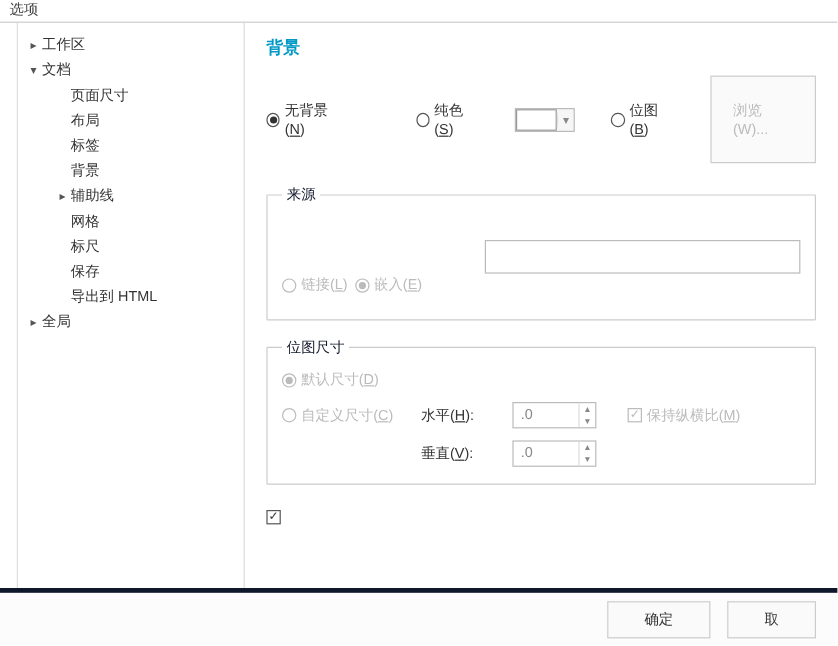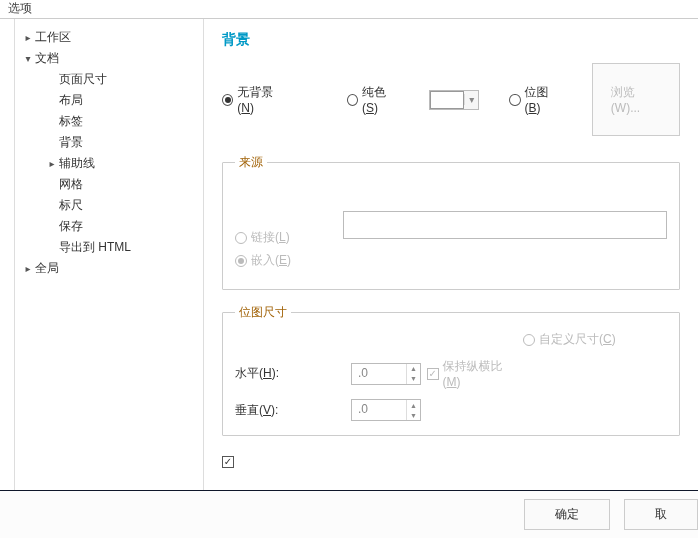--- a/index.html
+++ b/index.html
@@ -121,31 +121,31 @@
   }
   .btn.disabled { color: #bbb; }
   fieldset.group {
     border: 1px solid #ccc;
     border-radius: 1px;
     padding: 10px 12px 14px;
     margin: 0 0 14px 0;
   }
   fieldset.group legend {
     padding: 0 4px;
-    color: #a16207;
+    color: #0f172a;
   }
   .src-row {
     display: flex;
     align-items: center;
     gap: 12px;
     margin-bottom: 6px;
   }
   .src-radios {
     display: flex;
-    flex-direction: column;
+    flex-direction: row;
     gap: 6px;
     margin-top: 48px;
   }
   .src-input {
     flex: 1;
     height: 28px;
     border: 1px solid #bbb;
     background: #fff;
     margin-left: 40px;
   }
@@ -199,22 +199,22 @@
   .check-box.disabled { border-color: #bbb; color: #bbb; }
   .footer {
     position: absolute;
     right: 0; bottom: 0;
     height: 48px;
     width: 100%;
     display: flex;
     justify-content: flex-end;
     align-items: center;
     gap: 14px;
-    padding-right: 0;
-    border-top: 1px solid #0f172a;
+    padding-right: 18px;
+    border-top: 4px solid #0f172a;
     background: #fcfcfc;
   }
   .footer .btn { padding: 6px 30px; }
   .gap-block { height:4px; }
 </style>
 </head>
 <body>
 
 <div class="window">
 
@@ -332,20 +332,26 @@
           <div class="src-input"></div>
         </div>
       </fieldset>
 
       
       <fieldset class="group">
         <legend>位图尺寸</legend>
 
         <div class="size-grid">
 
+          <span class="radio disabled">
+            <span class="radio-outer disabled selected"></span>
+            <span>
+              <span>默认尺寸(</span><span class="under">D</span><span>)</span>
+            </span>
+          </span>
           <span></span>
             <span></span>
             <span></span>
 
           <span class="radio disabled">
             <span class="radio-outer disabled"></span>
             <span>
               <span>自定义尺寸(</span><span class="under">C</span><span>)</span>
             </span>
           </span>

